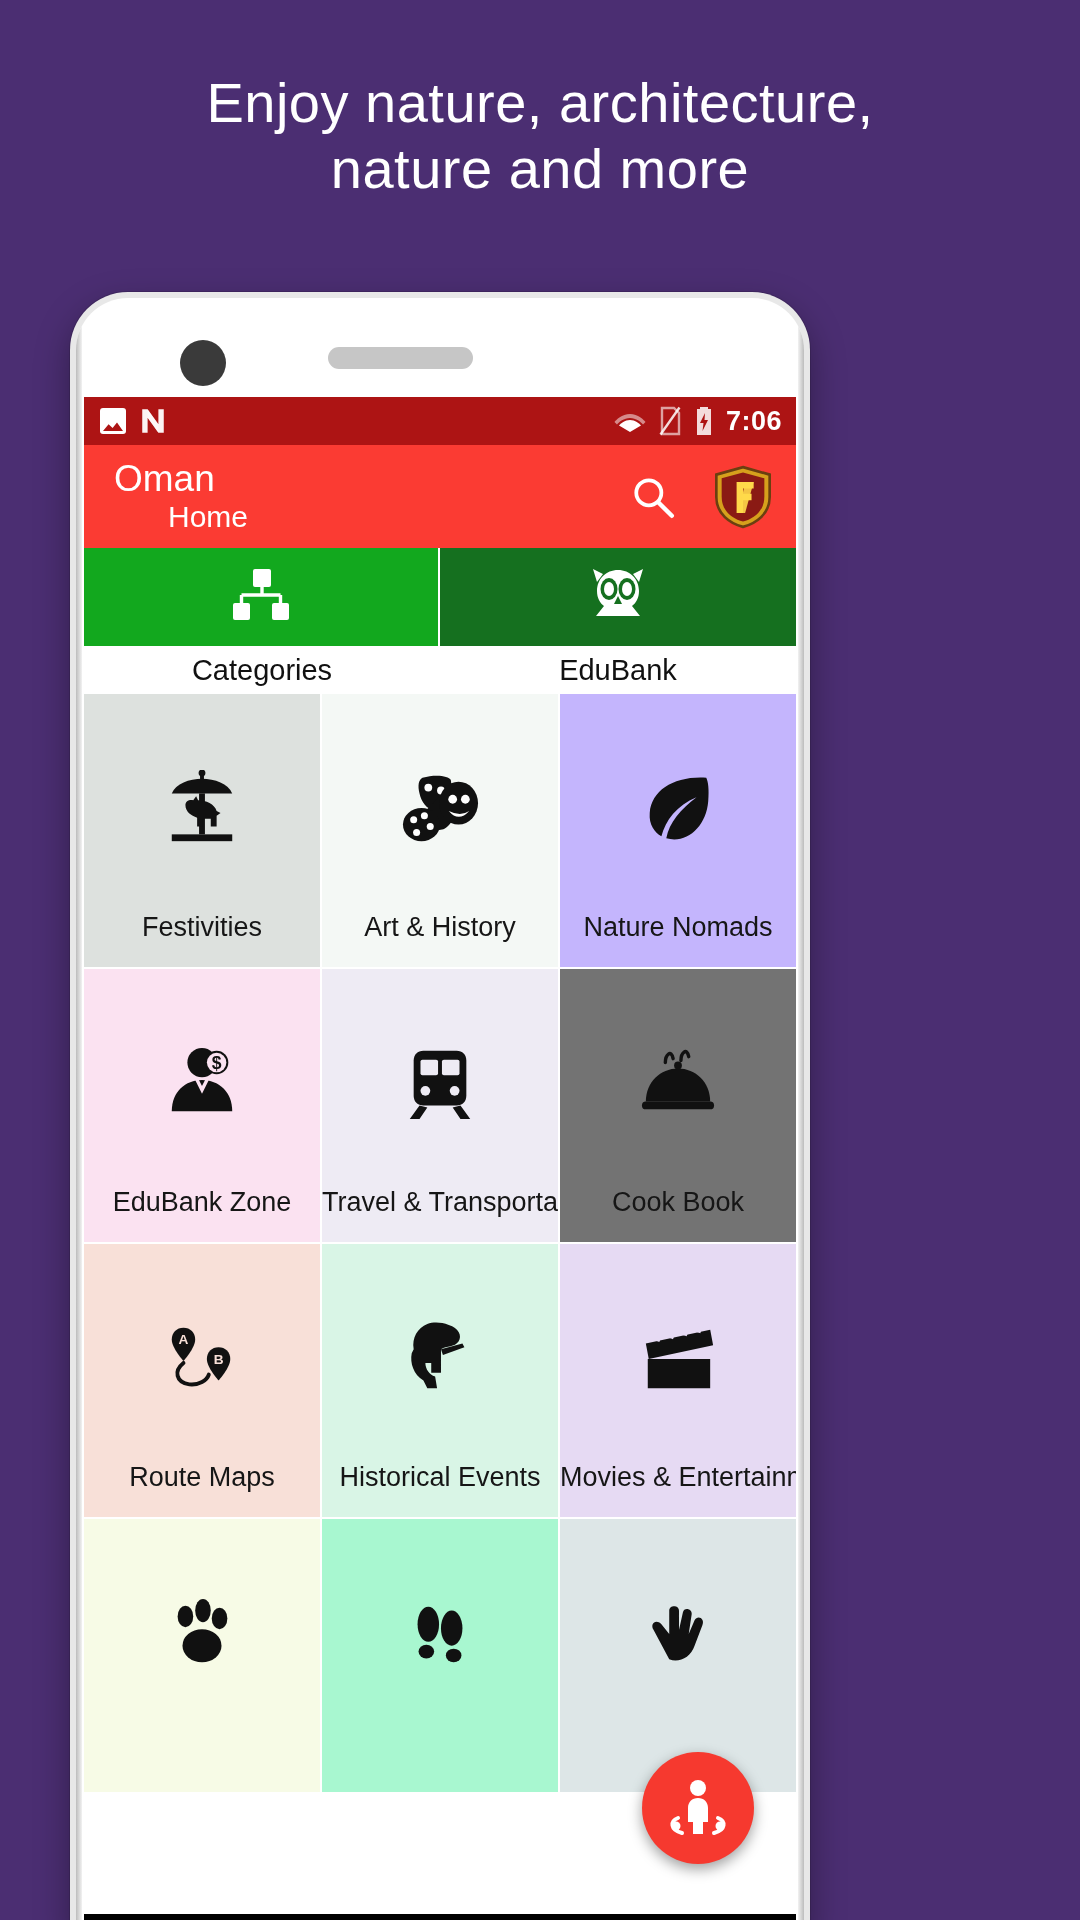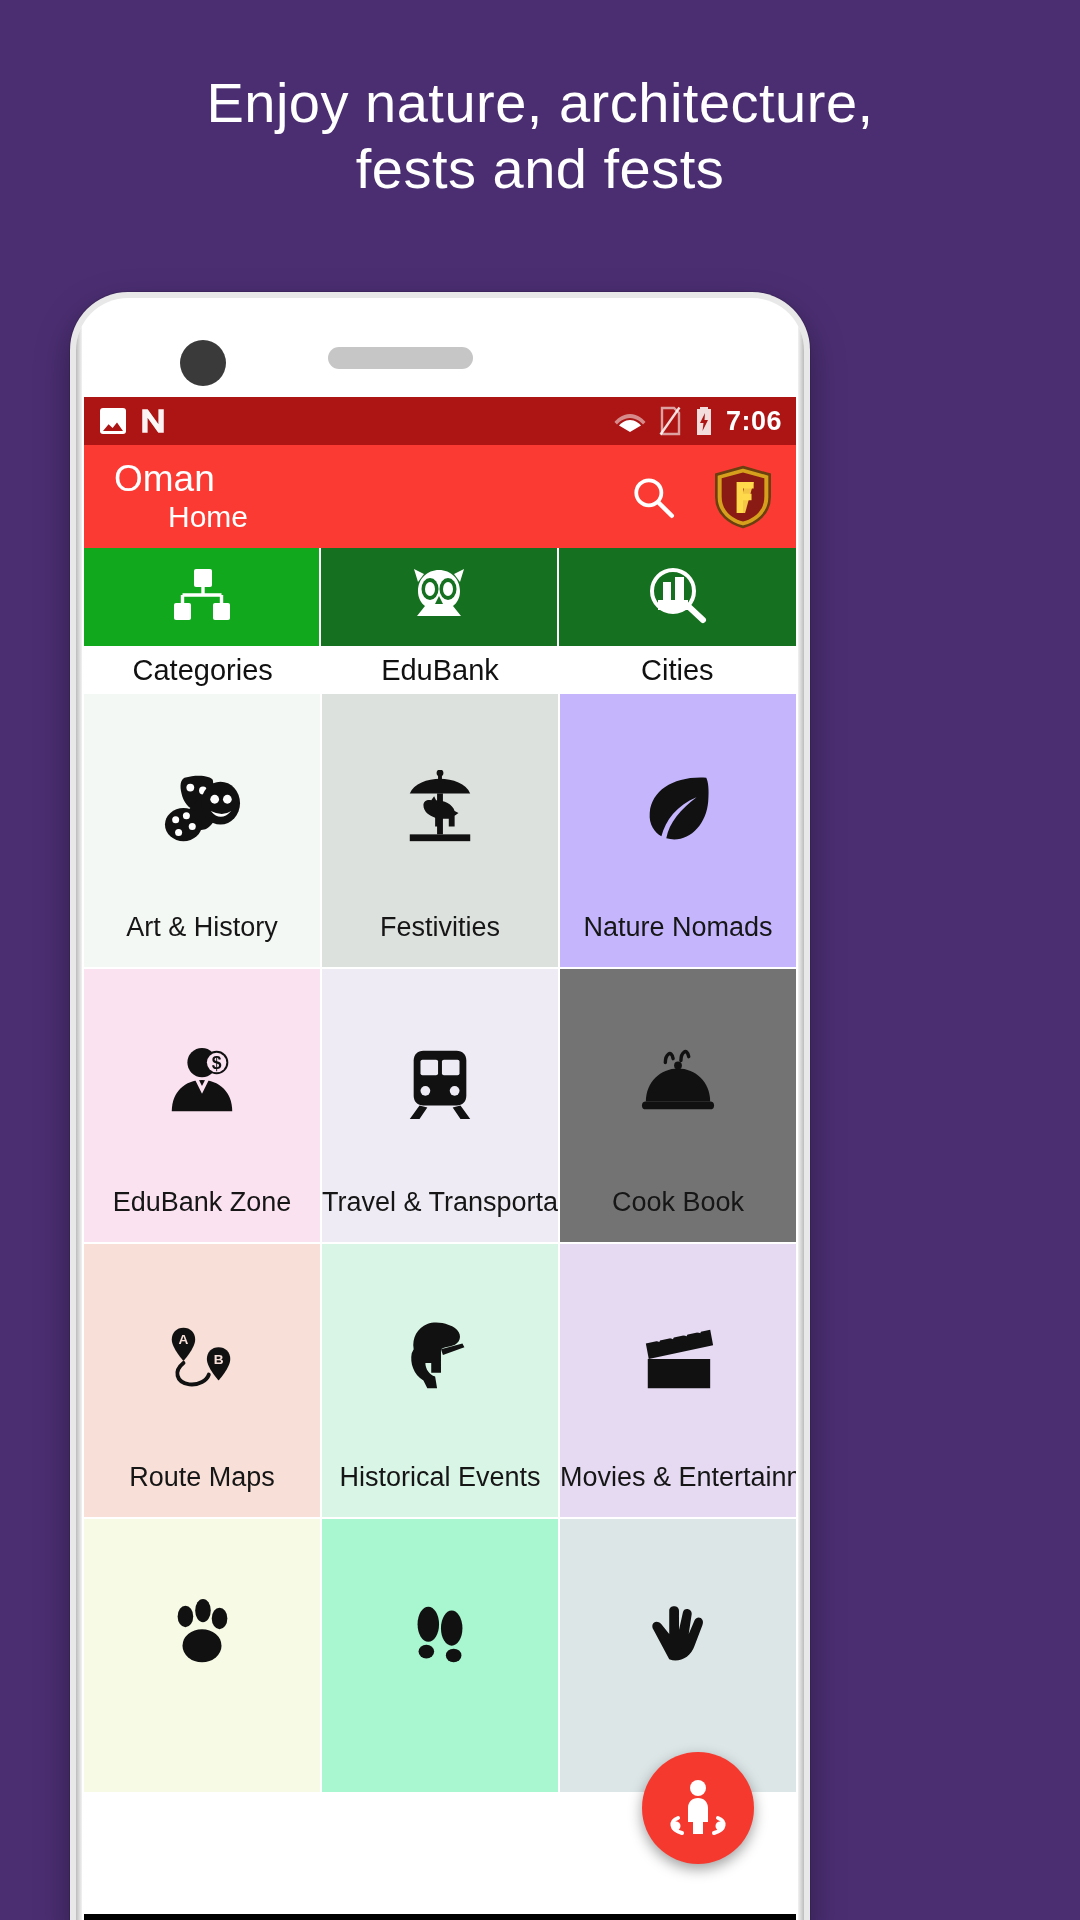--- a/index.html
+++ b/index.html
@@ -197,21 +197,21 @@
     z-index: 25;
   }
 </style>
 </head>
 <body>
 
 <div class="screenshot">
 
   <div class="headline">
     <span>Enjoy nature, architecture,</span>
-    <span class="l2">fests and fests</span>
+    <span class="l2">nature and more</span>
   </div>
 
   <div class="phone">
     <div class="phone-inner">
       <div class="phone-bezel-edge"></div>
       <div class="phone-bezel-edge right"></div>
 
       <div class="camera-dot"></div>
       <div class="speaker"></div>
 
@@ -296,37 +296,37 @@
                   <ellipse cx="23" cy="23" rx="8.5" ry="11" fill="#15701f"></ellipse>
                   <ellipse cx="41" cy="23" rx="8.5" ry="11" fill="#15701f"></ellipse>
                   <ellipse cx="23" cy="23" rx="5" ry="7" fill="#ffffff"></ellipse>
                   <ellipse cx="41" cy="23" rx="5" ry="7" fill="#ffffff"></ellipse>
                   <path d="M32 30 L28 38 H36 Z" fill="#15701f"></path>
                 </svg>
               </span>
             </div>
             <div class="tab-label">EduBank</div>
           </div>
-          <div class="tab">
-            <div class="tab-ico-wrap" style="background:#15701f">
-              <span>
-                <svg viewBox="0 0 64 58" width="64" height="58">
-                  <circle cx="28" cy="25" r="21" fill="none" stroke="#ffffff" stroke-width="4"></circle>
-                  <path d="M13 34 H43 V44 H13 Z" fill="#ffffff"></path>
-                  <rect x="18" y="16" width="8" height="18" fill="#ffffff"></rect>
-                  <rect x="30" y="11" width="9" height="23" fill="#ffffff"></rect>
-                  <line x1="43" y1="40" x2="58" y2="54" stroke="#ffffff" stroke-width="6" stroke-linecap="round"></line>
-                </svg>
-              </span>
-            </div>
-            <div class="tab-label">Cities</div>
-          </div>
         </div>
 
         <div class="grid">
+
+          <div class="cell" style="background:#dde1de">
+            <div class="cell-ico">
+              <svg viewBox="0 0 86 80" width="84" height="78">
+                <path d="M43 2 L43 10" stroke="#111" stroke-width="4"></path>
+                <circle cx="43" cy="3" r="3.5" fill="#111"></circle>
+                <path d="M12 24 C16 14 30 9 43 9 C56 9 70 14 74 24 Z" fill="#111"></path>
+                <rect x="40" y="24" width="6" height="42" fill="#111"></rect>
+                <path d="M26 36 C26 32 30 30 34 31 L37 27 L39 31 C47 31 56 35 58 42 L62 44 L58 47 L58 58 H52 V50 L44 50 V58 H38 V49 C32 47 26 43 26 36 Z" fill="#111"></path>
+                <rect x="12" y="66" width="62" height="7" fill="#111"></rect>
+              </svg>
+            </div>
+            <div class="cell-label">Festivities</div>
+          </div>
 
           <div class="cell" style="background:#f4f8f5">
             <div class="cell-ico">
               <svg viewBox="0 0 86 80" width="84" height="78">
                 <path d="M25 8 C38 4 52 6 54 10 C56 18 52 36 42 40 C32 44 24 34 22 24 C20 16 21 10 25 8 Z" fill="#111"></path>
                 <circle cx="31" cy="18" r="4" fill="#fff"></circle>
                   <circle cx="44" cy="21" r="4" fill="#fff"></circle>
                 <path d="M44 26 C42 34 54 40 60 26 C66 18 62 52 48 60 C36 66 28 52 30 40 Z" fill="#111"></path>
                 <ellipse cx="62" cy="34" rx="20" ry="22" fill="#111"></ellipse>
                 <circle cx="56" cy="30" r="4.5" fill="#fff"></circle>
@@ -335,34 +335,20 @@
                 <ellipse cx="24" cy="56" rx="19" ry="17" fill="#111"></ellipse>
                 <circle cx="16" cy="51" r="3.6" fill="#fff"></circle>
                   <circle cx="27" cy="47" r="3.6" fill="#fff"></circle>
                 <circle cx="33" cy="58" r="3.6" fill="#fff"></circle>
                   <circle cx="19" cy="64" r="3.6" fill="#fff"></circle>
               </svg>
             </div>
             <div class="cell-label">Art &amp; History</div>
           </div>
 
-          <div class="cell" style="background:#dde1de">
-            <div class="cell-ico">
-              <svg viewBox="0 0 86 80" width="84" height="78">
-                <path d="M43 2 L43 10" stroke="#111" stroke-width="4"></path>
-                <circle cx="43" cy="3" r="3.5" fill="#111"></circle>
-                <path d="M12 24 C16 14 30 9 43 9 C56 9 70 14 74 24 Z" fill="#111"></path>
-                <rect x="40" y="24" width="6" height="42" fill="#111"></rect>
-                <path d="M26 36 C26 32 30 30 34 31 L37 27 L39 31 C47 31 56 35 58 42 L62 44 L58 47 L58 58 H52 V50 L44 50 V58 H38 V49 C32 47 26 43 26 36 Z" fill="#111"></path>
-                <rect x="12" y="66" width="62" height="7" fill="#111"></rect>
-              </svg>
-            </div>
-            <div class="cell-label">Festivities</div>
-          </div>
-
           <div class="cell" style="background:#c4b5fd">
             <div class="cell-ico">
               <svg viewBox="0 0 86 80" width="84" height="78">
                 <path d="M72 8 C40 6 16 20 14 44 C13 56 19 64 26 68 C30 52 42 36 62 28 C46 40 34 54 31 70 C52 76 72 58 74 32 C75 20 74 12 72 8 Z" fill="#111"></path>
               </svg>
             </div>
             <div class="cell-label">Nature Nomads</div>
           </div>
 
           <div class="cell" style="background:#fbe2f1">

